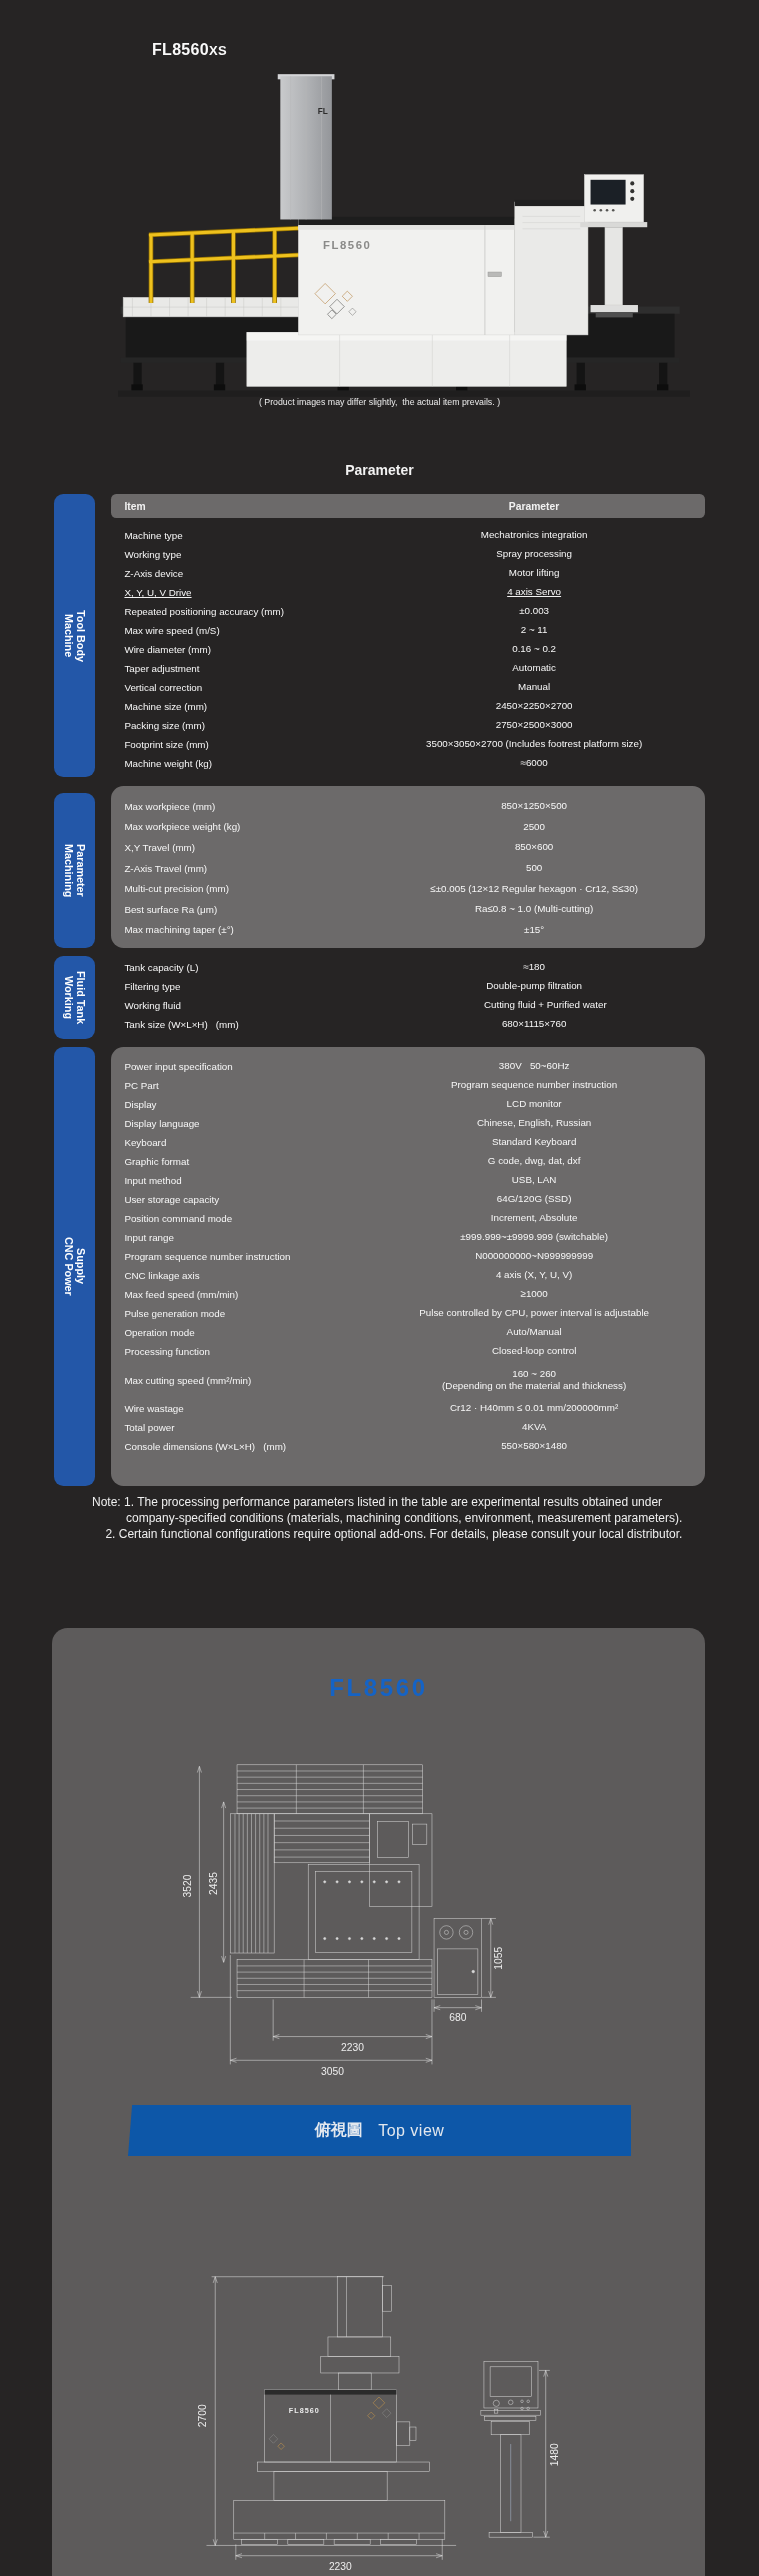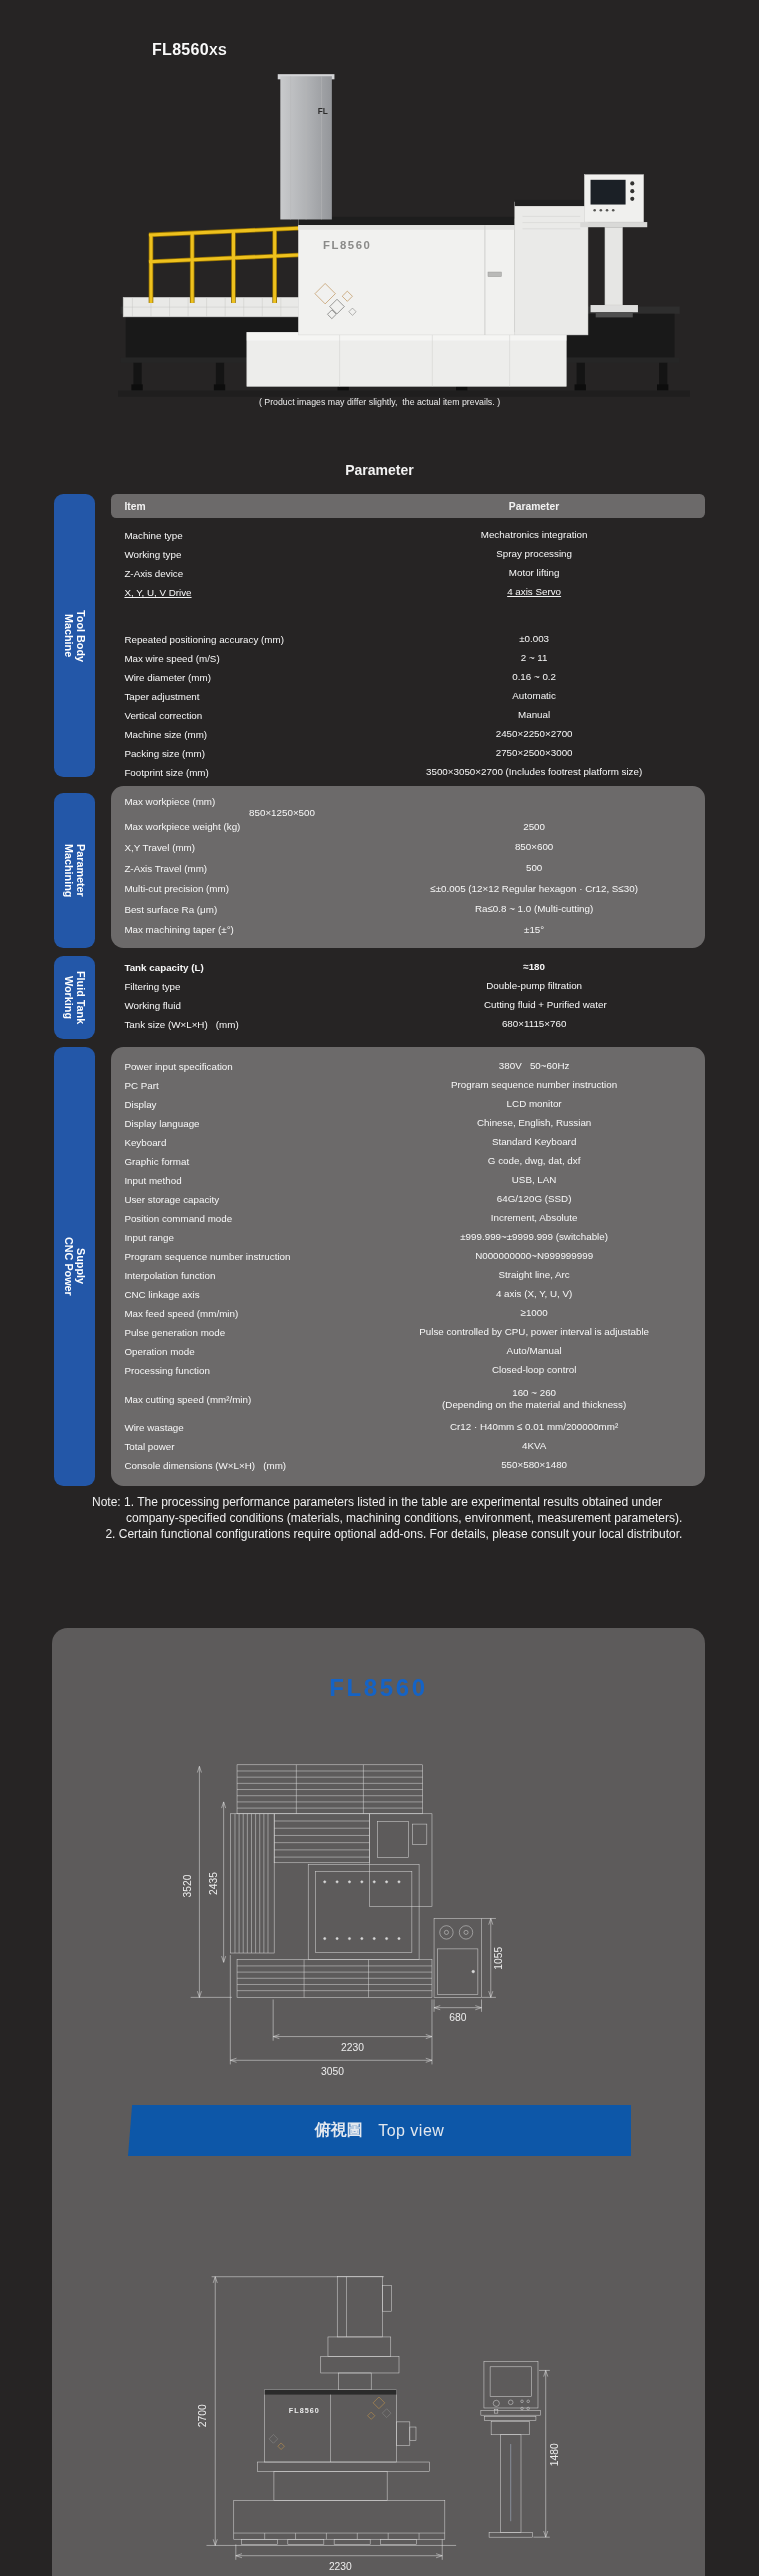--- a/index.html
+++ b/index.html
@@ -217,21 +217,21 @@
           <div class="pvalue">Spray processing</div>
         </div>
         <div class="prow" style="height: 19px;">
           <div class="plabel">Z-Axis device</div>
           <div class="pvalue">Motor lifting</div>
         </div>
         <div class="prow" style="height: 19px; text-decoration: underline;">
           <div class="plabel">X, Y, U, V Drive</div>
           <div class="pvalue">4 axis Servo</div>
         </div>
-        <div class="prow" style="height: 19px; margin-top: 28px;">
+        <div class="prow" style="height: 19px;">
           <div class="plabel">Repeated positioning accuracy (mm)</div>
           <div class="pvalue">±0.003</div>
         </div>
         <div class="prow" style="height: 19px;">
           <div class="plabel">Max wire speed (m/S)</div>
           <div class="pvalue">2 ~ 11</div>
         </div>
         <div class="prow" style="height: 19px;">
           <div class="plabel">Wire diameter (mm)</div>
           <div class="pvalue">0.16 ~ 0.2</div>
@@ -260,21 +260,21 @@
           <div class="plabel">Machine weight (kg)</div>
           <div class="pvalue">≈6000</div>
         </div>
       </div>
       <div class="shade" style="top: 786px; height: 162px;"></div>
       <div class="sidebar" style="top: 793px; height: 155px;">
         <span class="v-label">Machining
 Parameter</span>
       </div>
       <div class="rows" style="top: 796px;">
-        <div class="prow" style="height: 20.6px; flex-direction: column;">
+        <div class="prow" style="height: 20.6px;">
           <div class="plabel">Max workpiece (mm)</div>
           <div class="pvalue">850×1250×500</div>
         </div>
         <div class="prow" style="height: 20.6px;">
           <div class="plabel">Max workpiece weight (kg)</div>
           <div class="pvalue">2500</div>
         </div>
         <div class="prow" style="height: 20.6px;">
           <div class="plabel">X,Y Travel (mm)</div>
           <div class="pvalue">850×600</div>
@@ -294,21 +294,21 @@
         <div class="prow" style="height: 20.6px;">
           <div class="plabel">Max machining taper (±°)</div>
           <div class="pvalue">±15°</div>
         </div>
       </div>
       <div class="sidebar" style="top: 956px; height: 83px;">
         <span class="v-label">Working
 Fluid Tank</span>
       </div>
       <div class="rows" style="top: 958px;">
-        <div class="prow" style="height: 19px; font-weight: bold;">
+        <div class="prow" style="height: 19px;">
           <div class="plabel">Tank capacity (L)</div>
           <div class="pvalue">≈180</div>
         </div>
         <div class="prow" style="height: 19px;">
           <div class="plabel">Filtering type</div>
           <div class="pvalue">Double-pump filtration</div>
         </div>
         <div class="prow" style="height: 19px; gap: 38px;">
           <div class="plabel">Working fluid</div>
           <div class="pvalue">Cutting fluid + Purified water</div>
@@ -360,24 +360,20 @@
           <div class="plabel">Position command mode</div>
           <div class="pvalue">Increment, Absolute</div>
         </div>
         <div class="prow" style="height: 19px;">
           <div class="plabel">Input range</div>
           <div class="pvalue">±999.999~±9999.999 (switchable)</div>
         </div>
         <div class="prow" style="height: 19px;">
           <div class="plabel">Program sequence number instruction</div>
           <div class="pvalue">N000000000~N999999999</div>
-        </div>
-        <div class="prow" style="height: 19px;">
-          <div class="plabel">Interpolation function</div>
-          <div class="pvalue">Straight line, Arc</div>
         </div>
         <div class="prow" style="height: 19px;">
           <div class="plabel">CNC linkage axis</div>
           <div class="pvalue">4 axis (X, Y, U, V)</div>
         </div>
         <div class="prow" style="height: 19px;">
           <div class="plabel">Max feed speed (mm/min)</div>
           <div class="pvalue">≥1000</div>
         </div>
         <div class="prow" style="height: 19px;">

